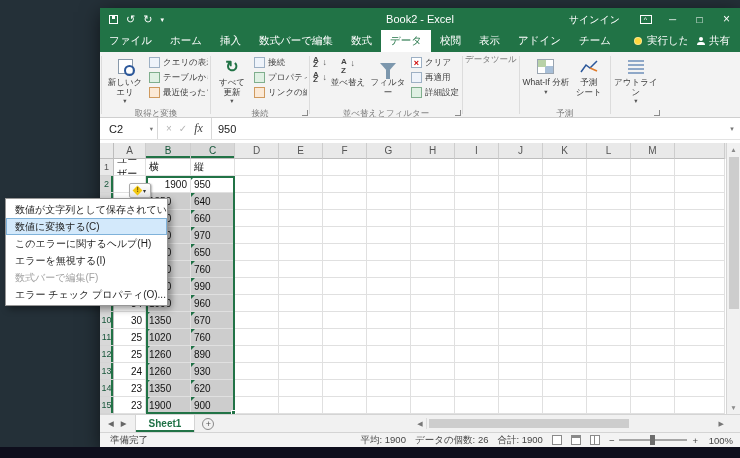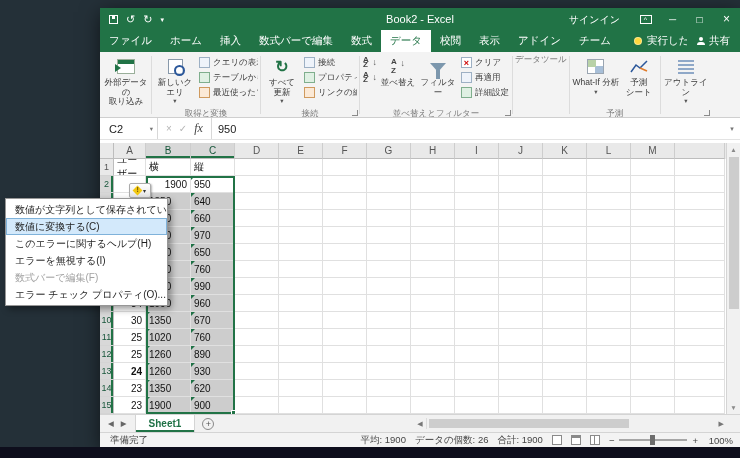--- a/index.html
+++ b/index.html
@@ -177,31 +177,20 @@
       <span>実行したい作業を入力してください</span>
     </div>
     <div class="share">
       <span class="person"></span>
       <span>共有</span>
     </div>
   </div>
 
   <div class="ribbon">
 
-    <div class="rgroup">
-      <div class="rbody">
-        <div class="bigbtn" style="width:46px">
-          <span class="bic"><span class="ic ic-ext"></span></span>
-          <span>外部データの
-取り込み</span>
-          <span class="dd">▾</span>
-        </div>
-      </div>
-      <div class="glabel"></div>
-    </div>
 
     <div class="vsep"></div>
 
     <div class="rgroup">
       <div class="rbody">
         <div class="bigbtn" style="width:42px">
           <span class="bic"><span class="ic ic-newq"></span></span>
           <span>新しいク
 エリ</span>
           <span class="dd">▾</span>
@@ -578,21 +567,21 @@
             <div class="cell" style="width: 44px;"></div>
             <div class="cell" style="width: 44px;"></div>
             <div class="cell" style="width: 44px;"></div>
             <div class="cell" style="width: 44px;"></div>
             <div class="cell" style="width: 44px;"></div>
             <div class="cell" style="width: 44px;"></div>
             <div class="cell" style="width: 50px;"></div>
           </div>
           <div class="grow">
             <div class="rh hl">13</div>
-            <div class="cell right" style="width: 32px; font-weight: bold;">24</div>
+            <div class="cell right" style="width: 32px;">24</div>
             <div class="cell sel err" style="width: 45px;">1260</div>
             <div class="cell sel err" style="width: 44px;">930</div>
             <div class="cell" style="width: 44px;"></div>
             <div class="cell" style="width: 44px;"></div>
             <div class="cell" style="width: 44px;"></div>
             <div class="cell" style="width: 44px;"></div>
             <div class="cell" style="width: 44px;"></div>
             <div class="cell" style="width: 44px;"></div>
             <div class="cell" style="width: 44px;"></div>
             <div class="cell" style="width: 44px;"></div>

